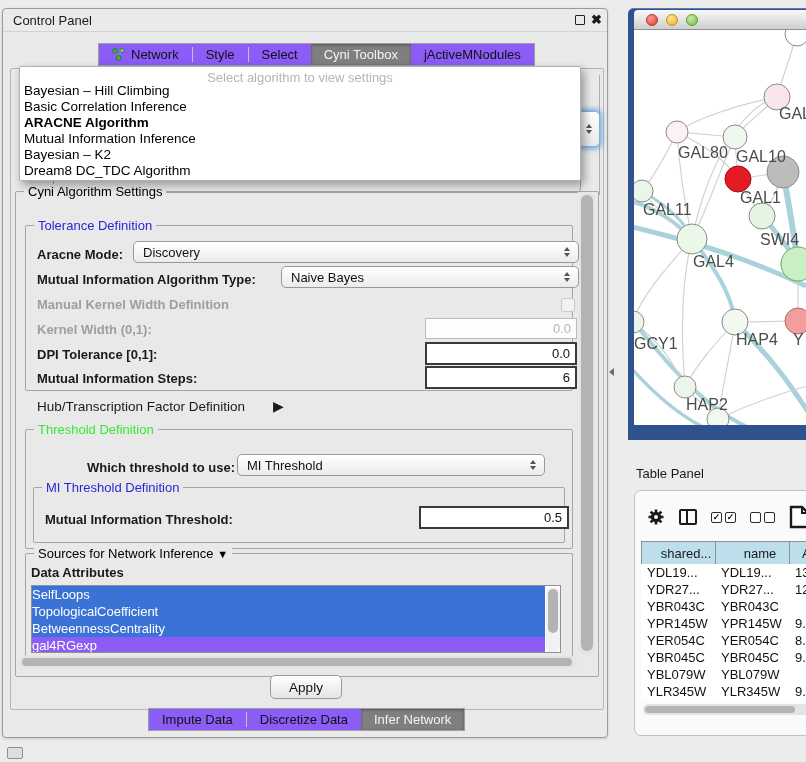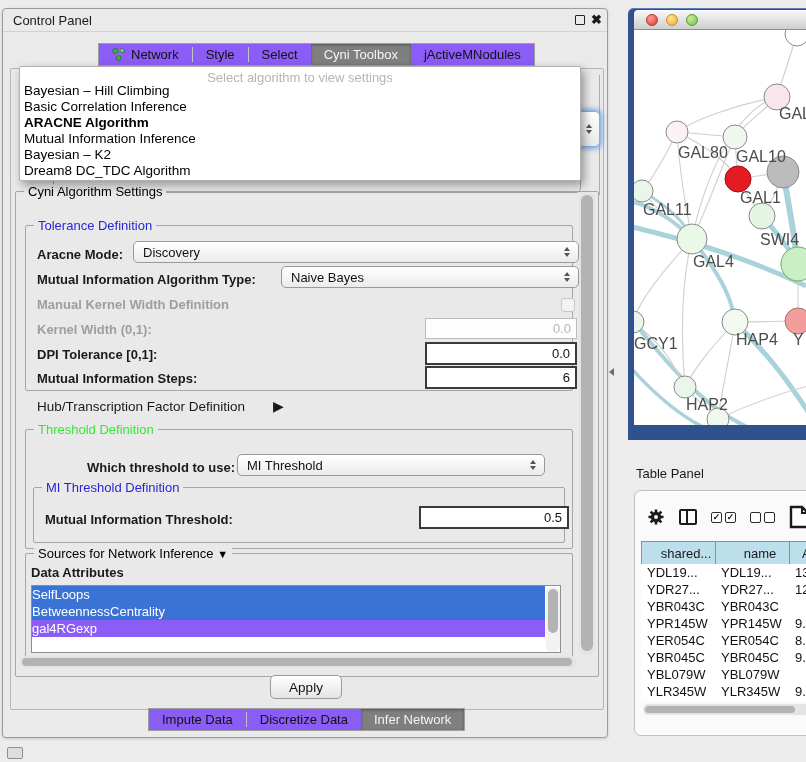--- a/index.html
+++ b/index.html
@@ -181,20 +181,21 @@
         <span>0.5</span>
       </div>
 
     <div class="grp" style="left:22px;top:544px;width:548px;height:104px;border-bottom:none;">
       <span class="legend"><span>Sources for Network Inference</span> <span style="font-size:11px;">▼</span></span>
     </div>
     <span class="lbl b" style="left:28px;top:556px;">Data Attributes</span>
 
     <div class="attr-list" style="left:28px;top:576px;width:530px;height:68px;">
       <div class="attr-item" style="background:#3b72d6;width:513px;">SelfLoops</div>
+      <div class="attr-item" style="background:#3b72d6;width:513px;">TopologicalCoefficient</div>
       <div class="attr-item" style="background:#3b72d6;width:513px;">BetweennessCentrality</div>
       <div class="attr-item" style="background:#8b5cf6;width:513px;">gal4RGexp</div>
       <div class="sb-track" style="left:514px;top:1px;width:14px;height:66px;background:#f2f2f2;">
         <div class="sb-thumb" style="left:2px;top:2px;width:10px;height:44px;"></div>
       </div>
     </div>
 
     <div class="sb-track" style="left:576px;top:184px;width:16px;height:462px;">
       <div class="sb-thumb" style="left:2px;top:2px;width:12px;height:456px;"></div>
     </div>

